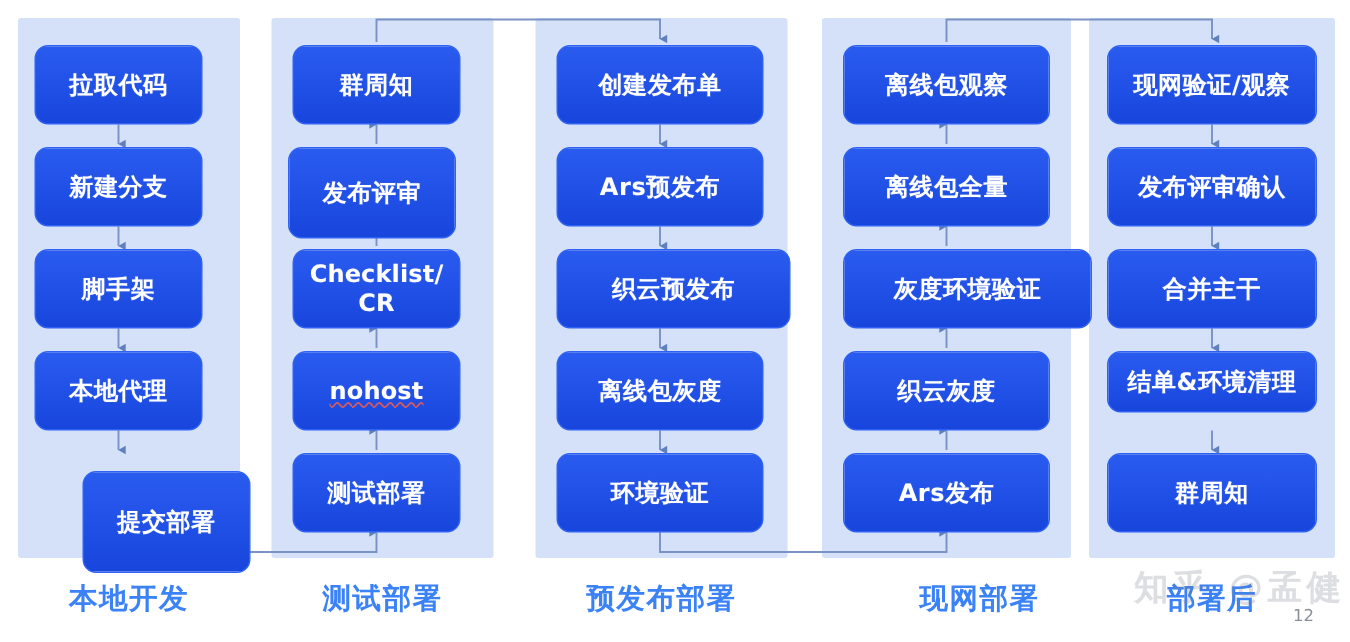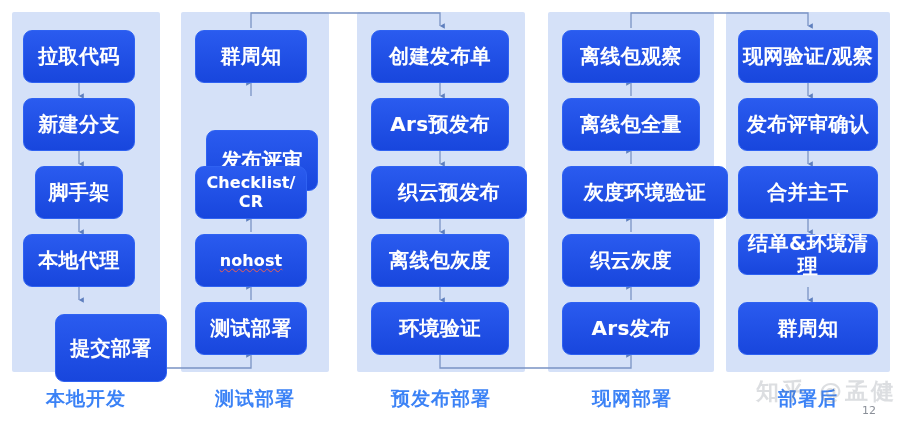--- a/index.html
+++ b/index.html
@@ -26,21 +26,21 @@
     position:absolute;
     background:#1f4fe6;
     background:linear-gradient(180deg,#2a5bef 0%,#1846dd 100%);
     border:1.2px solid #2f62f2;
     border-radius:9px;
     color:#ffffff;
     display:flex;
     align-items:center;
     justify-content:center;
     text-align:center;
-    font-size:20px;
+    font-size:16px;
     font-weight:700;
     letter-spacing:0.4px;
     line-height:1.12;
     box-sizing:border-box;
     padding:2px 3px;
     text-shadow:0 0 1px rgba(255,255,255,.18);
   }
   .box.two-line{font-size:15px;line-height:1.14;}
   .box .sp{display:block;}
   .box.latin{font-size:16px;letter-spacing:0.1px;}
@@ -138,26 +138,26 @@
 
       <line x1="808" y1="83" x2="808" y2="96" marker-end="url(#ah-down)"></line>
       <line x1="808" y1="151" x2="808" y2="164" marker-end="url(#ah-down)"></line>
       <line x1="808" y1="219" x2="808" y2="232" marker-end="url(#ah-down)"></line>
       <line x1="808" y1="287" x2="808" y2="300" marker-end="url(#ah-down)"></line>
     </g>
   </svg>
 
   <div class="box" style="left:23px;top:30px;width:112px;height:53px;">拉取代码</div>
   <div class="box" style="left:23px;top:98px;width:112px;height:53px;">新建分支</div>
-  <div class="box" style="left:35px;top:166px;width:88px;height:53px;">脚手架</div>
+  <div class="box" style="left:23px;top:166px;width:112px;height:53px;">脚手架</div>
   <div class="box" style="left:23px;top:234px;width:112px;height:53px;">本地代理</div>
   <div class="box" style="left:23px;top:314px;width:112px;height:68px;margin-left:32px;">提交部署</div>
 
   <div class="box" style="left:195px;top:30px;width:112px;height:53px;">群周知</div>
-  <div class="box" style="left:206px;top:98px;width:112px;height:61px;margin-top:32px;">发布评审</div>
+  <div class="box" style="left:192px;top:98px;width:112px;height:61px;">发布评审</div>
   <div class="box two-line latin" style="left:195px;top:166px;width:112px;height:53px;flex-direction:column;">
     <span class="sp">Checklist/</span>
     <span class="sp">CR</span>
   </div>
   <div class="box latin" style="left:195px;top:234px;width:112px;height:53px;">
     <span class="misspelled">nohost</span>
   </div>
   <div class="box" style="left:195px;top:302px;width:112px;height:53px;">测试部署</div>
 
   <div class="box" style="left:371px;top:30px;width:138px;height:53px;">创建发布单</div>
@@ -174,19 +174,19 @@
 
   <div class="box" style="left:738px;top:30px;width:140px;height:53px;">现网验证/观察</div>
   <div class="box" style="left:738px;top:98px;width:140px;height:53px;">发布评审确认</div>
   <div class="box" style="left:738px;top:166px;width:140px;height:53px;">合并主干</div>
   <div class="box" style="left:738px;top:234px;width:140px;height:41px;">结单&amp;环境清理</div>
   <div class="box" style="left:738px;top:302px;width:140px;height:53px;">群周知</div>
 
   <div class="stage-label" style="left:12px;width:148px;">本地开发</div>
   <div class="stage-label" style="left:181px;width:148px;">测试部署</div>
   <div class="stage-label" style="left:357px;width:168px;">预发布部署</div>
-  <div class="stage-label" style="left:549px;width:166px;font-family:Liberation Mono, monospace;">现网部署</div>
+  <div class="stage-label" style="left:570px;width:166px;font-family:Liberation Mono, monospace;">现网部署</div>
   <div class="stage-label" style="left:726px;width:164px;">部署后</div>
 
   <div class="watermark">知乎 @孟健</div>
   <div class="page-num">12</div>
 
 </div>
 
 </body></html>

